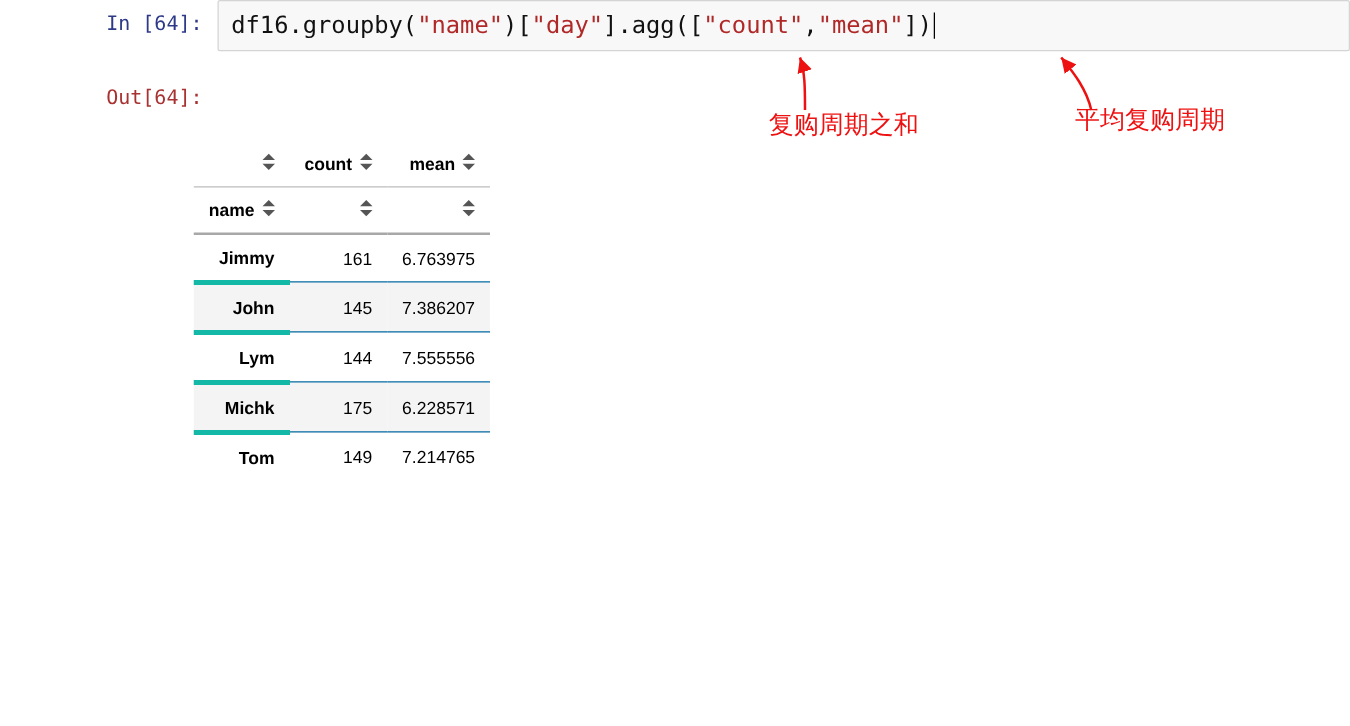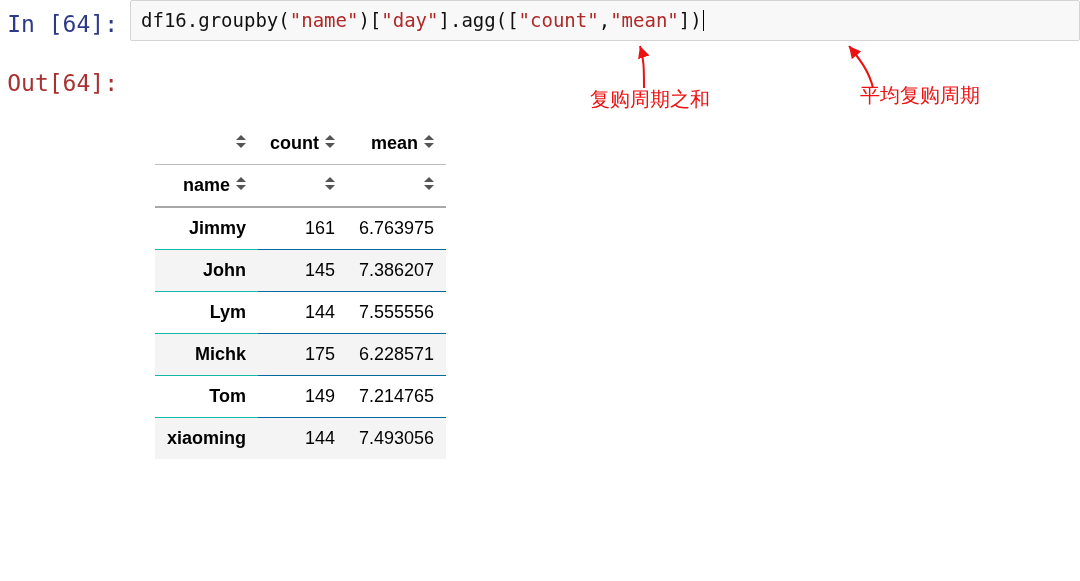--- a/index.html
+++ b/index.html
@@ -19,22 +19,23 @@
     display: flex;
     margin-bottom: 4px;
   }
 
   .prompt {
     width: 130px;
     min-width: 130px;
     text-align: right;
     padding: 8px 12px 0 0;
     font-family: "Menlo", "Monaco", "Consolas", monospace;
-    font-size: 23px;
+    font-size: 16px;
     line-height: 1.4;
+    margin-left: 44px;
   }
   .prompt.in  { color: #2e3a87; }
   .prompt.out { color: #a83232; }
 
   .code-area {
     flex: 1;
     border: 1px solid #d4d4d4;
     background: #f8f8f8;
     padding: 6px 10px;
     font-family: "Menlo", "Monaco", "Consolas", monospace;
@@ -48,31 +49,31 @@
   .tok-op  { color: #111; }
   .cursor  { display:inline-block; width:1px; height:1.1em; background:#000; vertical-align:text-bottom; margin-left:1px; }
 
   .output-area {
     padding-left: 155px;
     padding-top: 20px;
   }
 
   .df-table {
     border-collapse: collapse;
-    font-size: 18px;
+    font-size: 14px;
   }
   .df-table th, .df-table td {
     padding: 10px 12px;
     text-align: right;
     border-bottom: 1px solid #0369a1;
   }
   .df-table th {
     font-weight: 700;
     background: #fff;
-    border-bottom: 1px solid #14b8a6;
+    border-bottom: 4px solid #14b8a6;
   }
   .df-table .hdr-top th {
     border-bottom: 1px solid #bdbdbd;
   }
   .df-table .hdr-sub th {
     border-bottom: 2px solid #a8a8a8;
   }
   .df-table tbody tr:nth-child(even) th,
   .df-table tbody tr:nth-child(even) td {
     background: #f4f4f4;
@@ -156,38 +157,33 @@
         <tr>
           <th>Michk</th>
           <td>175</td>
           <td>6.228571</td>
         </tr>
         <tr>
           <th>Tom</th>
           <td>149</td>
           <td>7.214765</td>
         </tr>
-        <tr>
-          <th>xiaoming</th>
-          <td>144</td>
-          <td>7.493056</td>
-        </tr>
       </tbody>
   </table>
 </div>
 
 <svg class="arrow-svg" style="left:616px; top:40px;" width="60" height="50">
   <defs>
       <marker id="ah1" markerWidth="8" markerHeight="8" refX="6" refY="3" orient="auto">
         <path d="M0,0 L6,3 L0,6 Z" fill="#e11"></path>
       </marker>
     </defs>
   <path d="M28,48 C28,30 28,18 24,6" stroke="#e11" stroke-width="2" fill="none" marker-end="url(#ah1)"></path>
 </svg>
-<div class="annot" style="left:590px; top:86px;text-align:right;">复购周期之和</div>
+<div class="annot" style="left:615px; top:86px;text-align:right;">复购周期之和</div>
 
 <svg class="arrow-svg" style="left:845px; top:40px;" width="60" height="50">
   <defs>
       <marker id="ah2" markerWidth="8" markerHeight="8" refX="6" refY="3" orient="auto">
         <path d="M0,0 L6,3 L0,6 Z" fill="#e11"></path>
       </marker>
     </defs>
   <path d="M28,48 C24,30 12,16 4,6" stroke="#e11" stroke-width="2" fill="none" marker-end="url(#ah2)"></path>
 </svg>
 <div class="annot" style="left:860px; top:82px;">平均复购周期</div>

